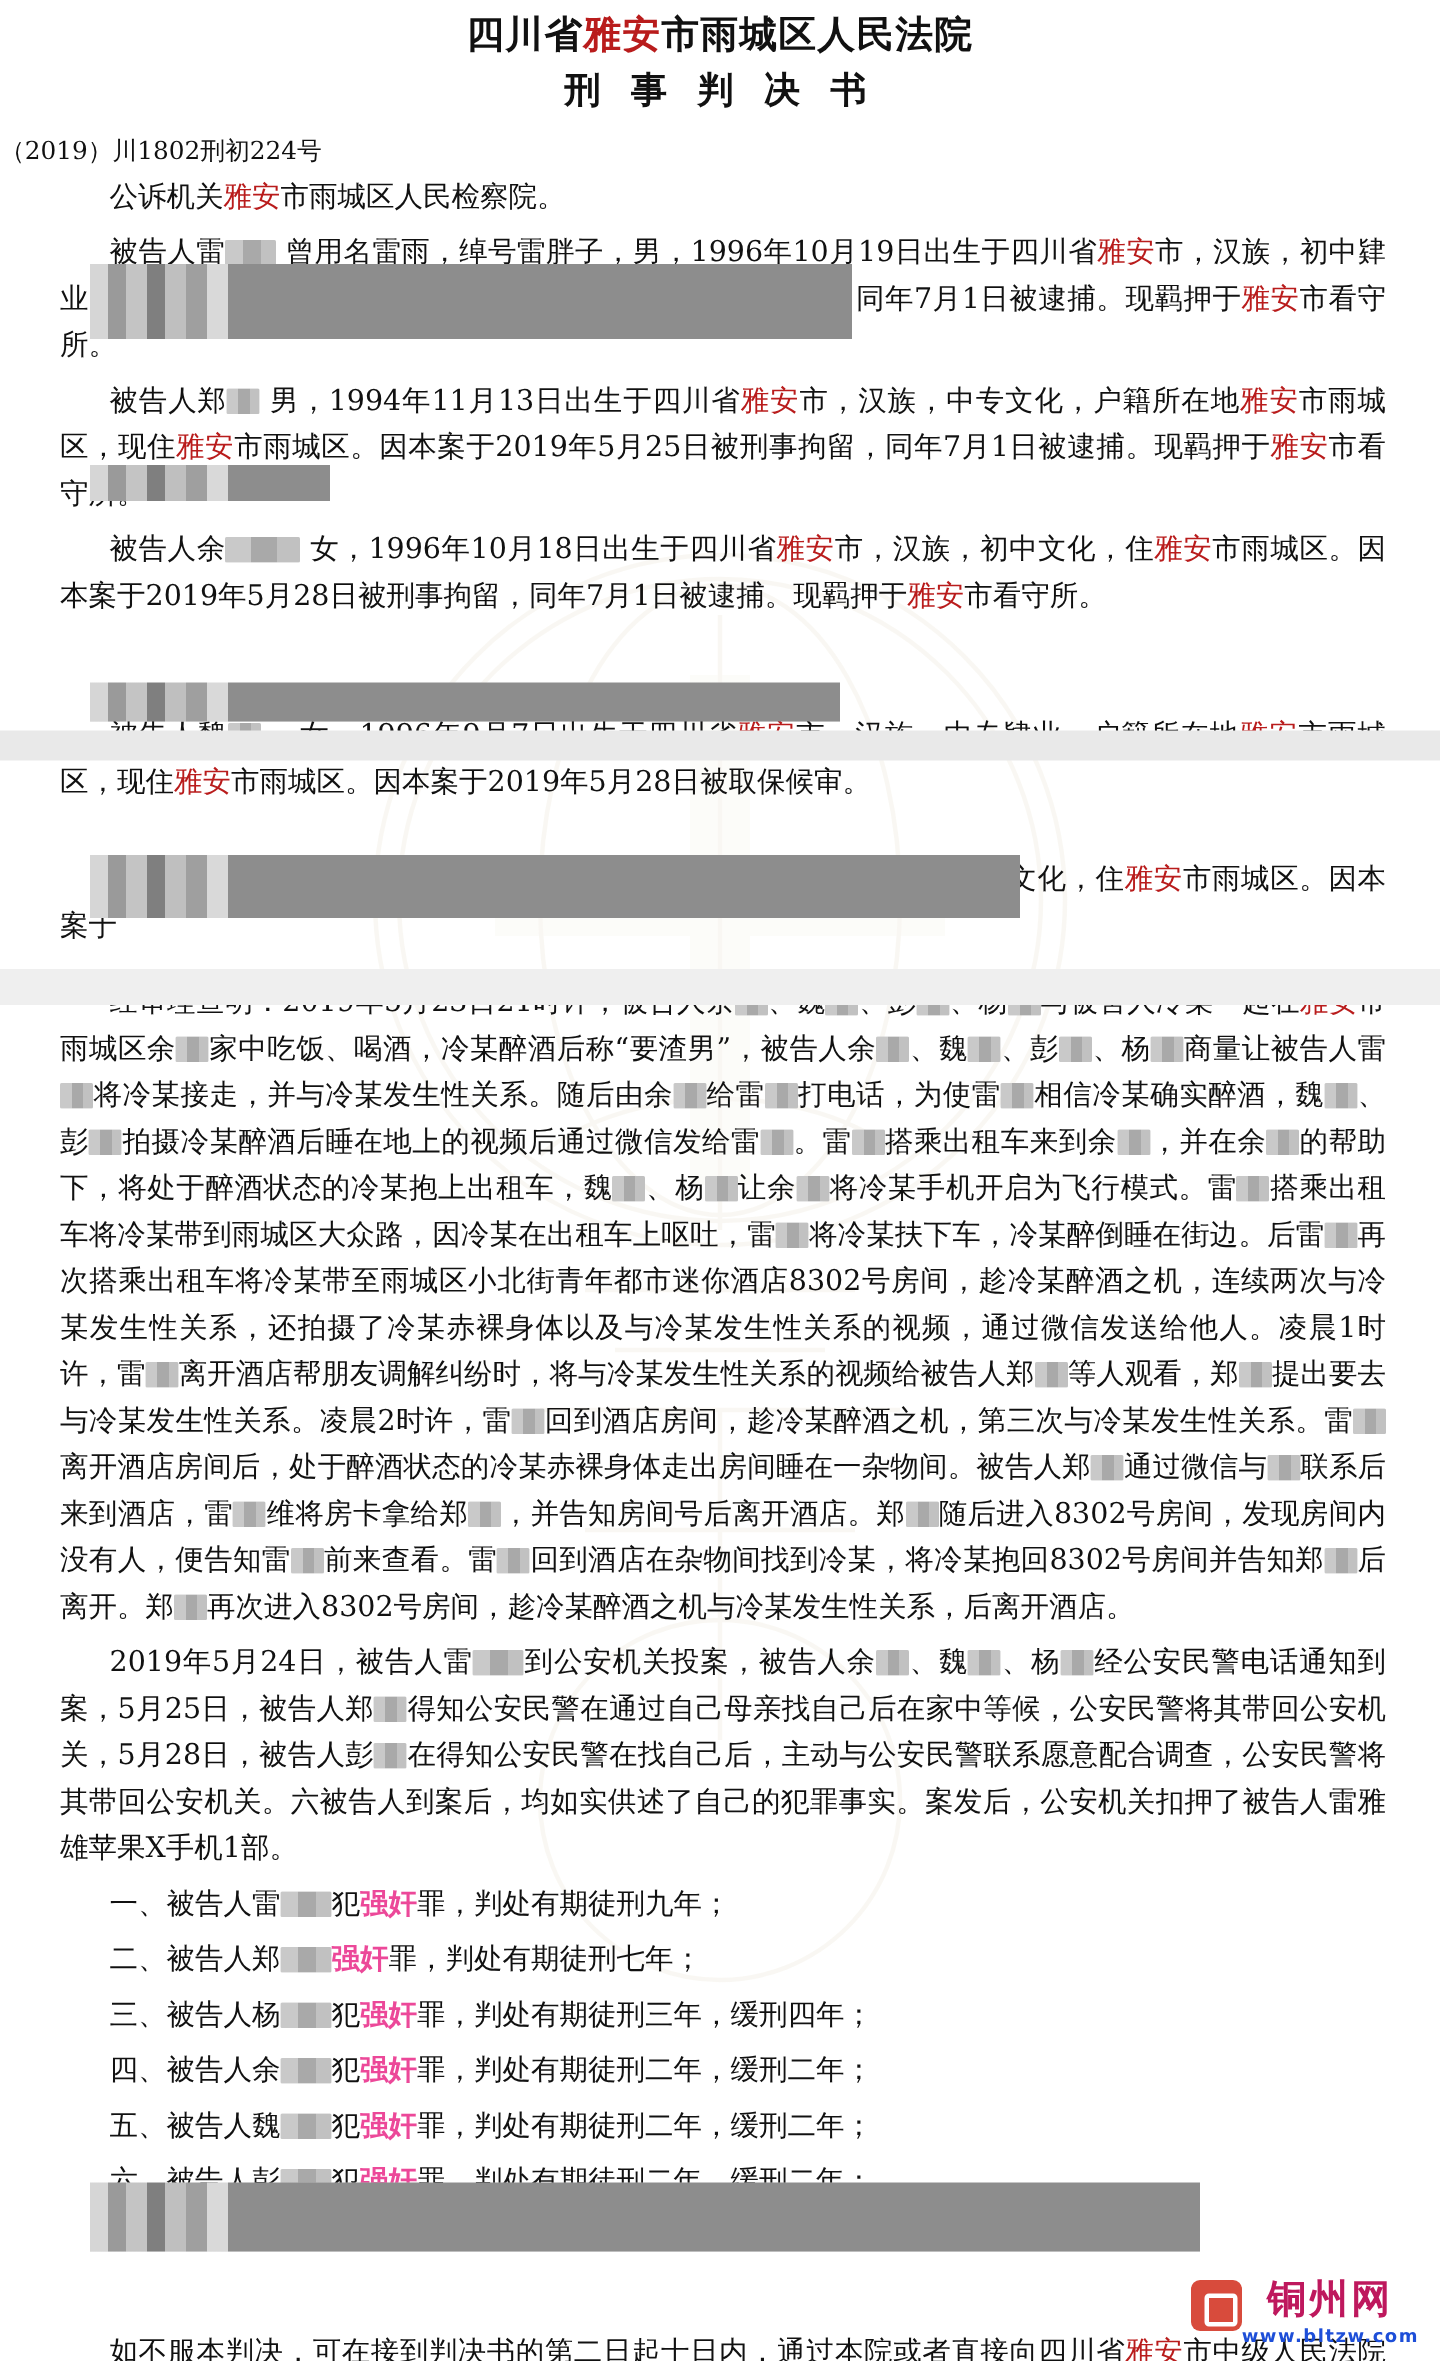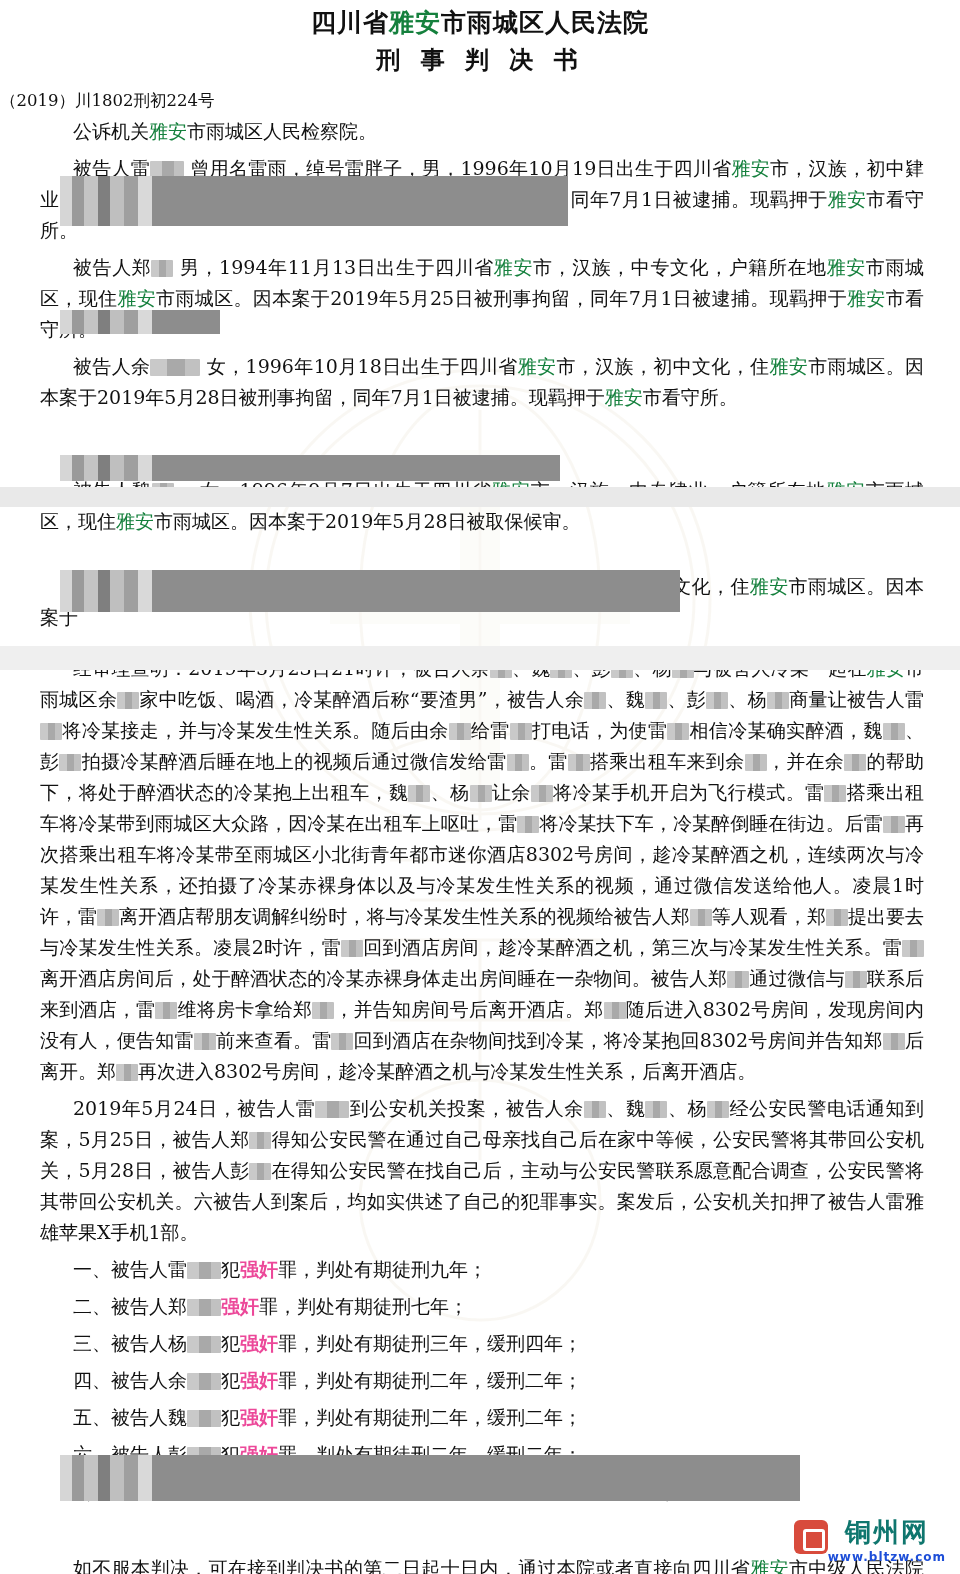--- a/index.html
+++ b/index.html
@@ -32,21 +32,21 @@
   p.para{
     margin:0 0 6px 0;
     padding:0 36px 0 40px;
     font-size:19px;
     line-height:31px;
     text-align:justify;
     text-justify:inter-ideograph;
     font-family:"DejaVu Serif","Liberation Serif",serif;
   }
   p.indent{text-indent:33px;}
-  .hl{color:#15803d;}
+  .hl{color:#b91c1c;}
   .hl-strong{color:#ec4899; font-weight:bold;}
   
   .rd{
     display:inline-block; vertical-align:-3px;
     height:17px; border-radius:1px;
     background:#b9b9b9;
     background-image:linear-gradient(90deg,#c9c9c9 0 35%,#a9a9a9 35% 70%,#c1c1c1 70% 100%);
   }
   .rd.s{width:22px;}
   .rd.m{width:34px;}
@@ -65,21 +65,21 @@
   .mz6{left:0px;   top:646px;  width:960px;  height:24px; background:#efefef;}
   .mz7{left:60px;  top:1455px; width:740px;  height:46px;}
   .px{background-image:
       linear-gradient(90deg,#d6d6d6 0 12px,#9a9a9a 12px 24px,#c4c4c4 24px 38px,#7f7f7f 38px 50px,#bfbfbf 50px 64px,#9f9f9f 64px 78px,#d9d9d9 78px 92px,#8d8d8d 92px 106px),
       linear-gradient(180deg,rgba(255,255,255,.35),rgba(0,0,0,.12));
   }
   .site-mark{
     position:absolute; right:14px; bottom:10px; z-index:6; text-align:center;
     color:#c9c9c9; font-weight:bold;
   }
-  .site-mark .cn{font-size:26px; letter-spacing:2px; color:#0f766e;margin-top:32px;}
+  .site-mark .cn{font-size:26px; letter-spacing:2px; color:#be185d;margin-top:32px;}
   .site-mark .en{font-size:12px; letter-spacing:1px; color:#1d4ed8;}
   .site-logo{
     position:absolute; right:132px; bottom:20px; width:34px; height:34px;
     border-radius:6px; background:#d84b3c; z-index:6;
   }
   .site-logo:after{
     content:""; position:absolute; left:9px; top:9px; width:16px; height:16px;
     border:3px solid #fff; border-radius:3px;
   }
 </style>

